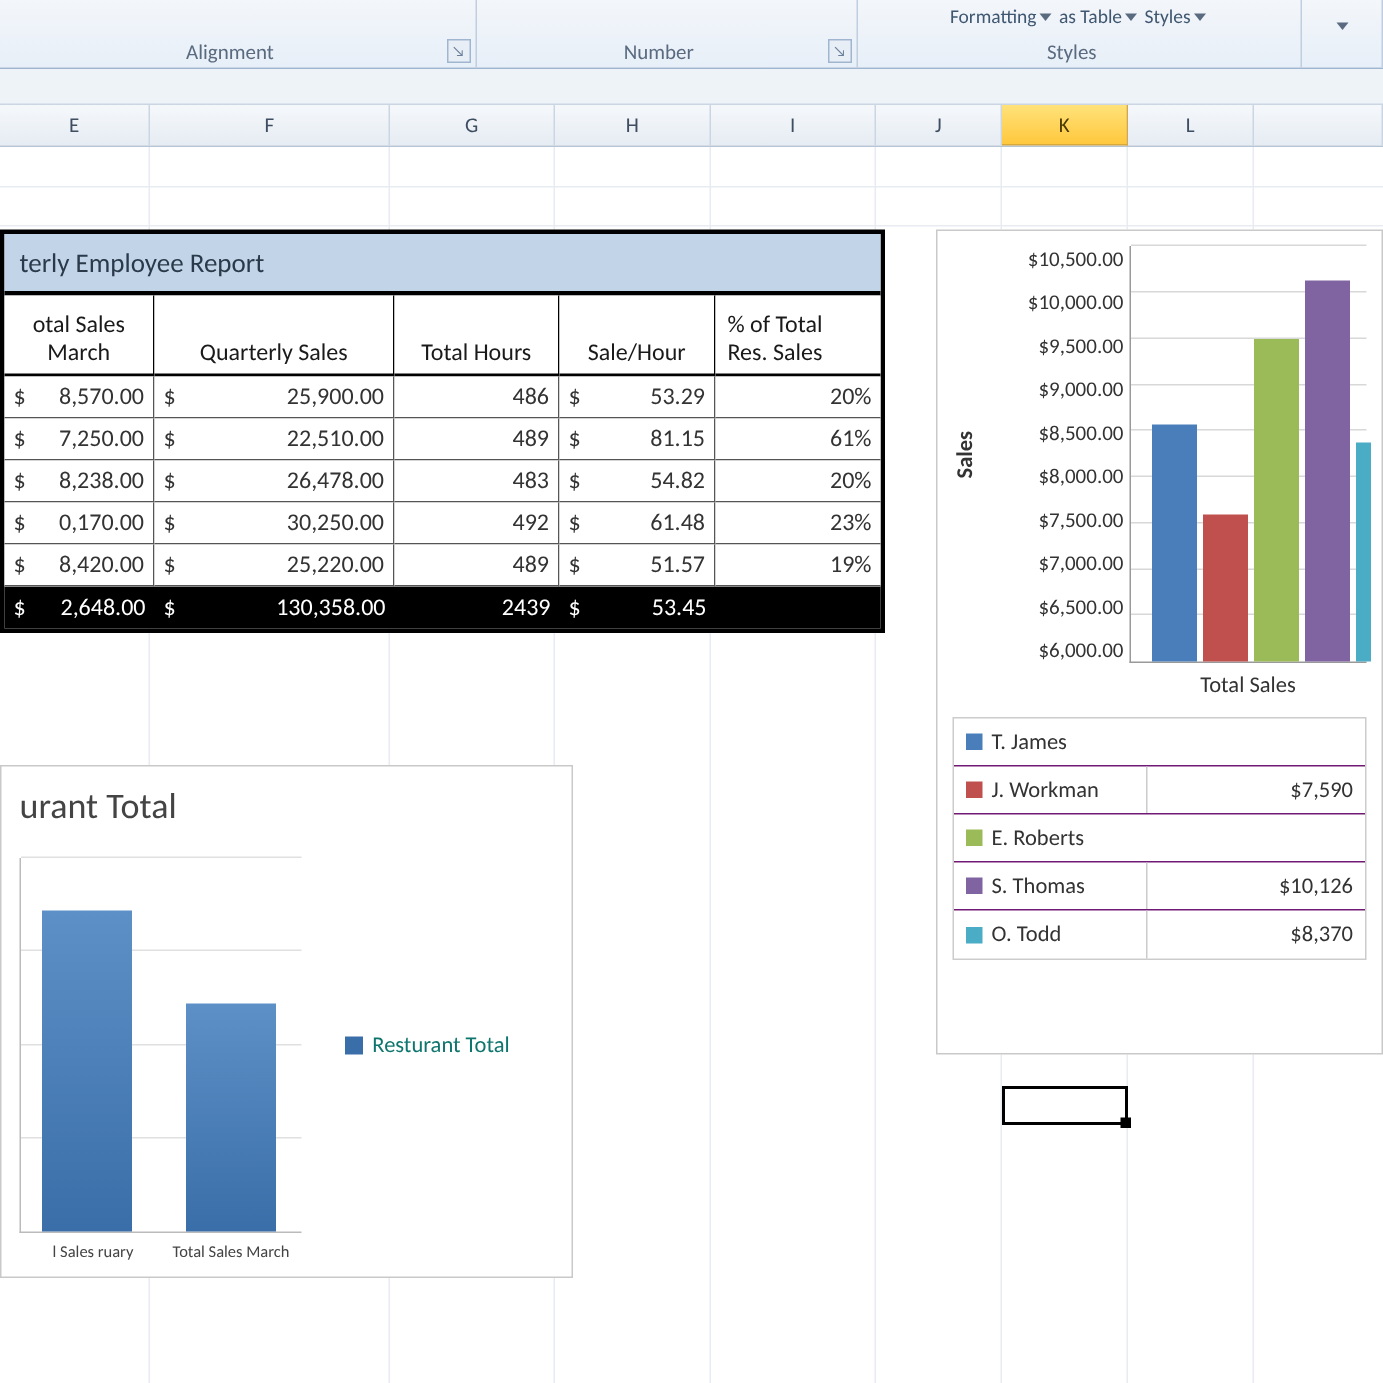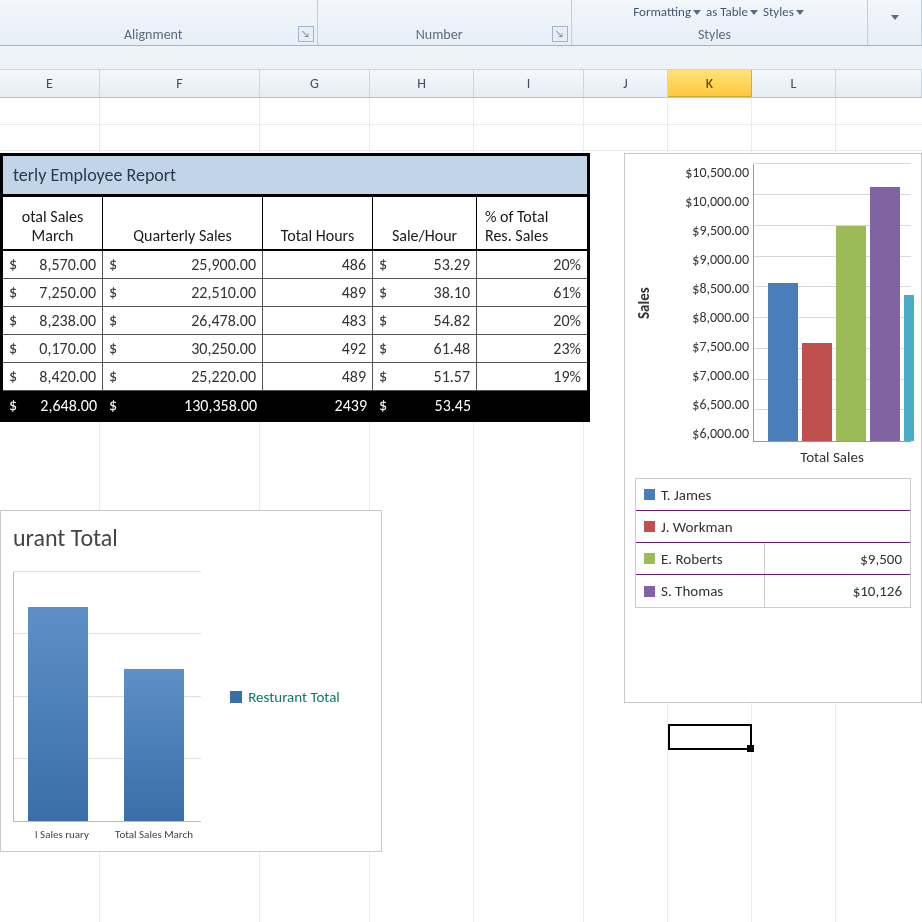--- a/index.html
+++ b/index.html
@@ -333,21 +333,21 @@
           <span class="cur">$</span>
           <span class="amt">7,250.00</span>
         </div>
       <div class="body-cell cF money">
           <span class="cur">$</span>
           <span class="amt">22,510.00</span>
         </div>
       <div class="body-cell cG num">489</div>
       <div class="body-cell cH money">
           <span class="cur">$</span>
-          <span class="amt">38.10</span>
+          <span class="amt">81.15</span>
         </div>
       <div class="body-cell cI num">61%</div>
     </div>
     <div class="body-row">
       <div class="body-cell cE money">
           <span class="cur">$</span>
           <span class="amt">8,238.00</span>
         </div>
       <div class="body-cell cF money">
           <span class="cur">$</span>
@@ -470,35 +470,42 @@
         <div class="legend2-name">
             <span class="legend2-sw" style="background:#4a7ebb"></span>
             <span>T. James</span>
           </div>
       </div>
       <div class="legend2-row">
         <div class="legend2-name">
             <span class="legend2-sw" style="background:#c0504d"></span>
             <span>J. Workman</span>
           </div>
+        <div class="legend2-val">$7,590</div>
       </div>
       <div class="legend2-row">
         <div class="legend2-name">
             <span class="legend2-sw" style="background:#9bbb59"></span>
             <span>E. Roberts</span>
           </div>
-        <div class="legend2-val">$9,500</div>
       </div>
       <div class="legend2-row">
         <div class="legend2-name">
             <span class="legend2-sw" style="background:#8064a2"></span>
             <span>S. Thomas</span>
           </div>
         <div class="legend2-val">$10,126</div>
       </div>
+      <div class="legend2-row">
+        <div class="legend2-name">
+            <span class="legend2-sw" style="background:#4bacc6"></span>
+            <span>O. Todd</span>
+          </div>
+        <div class="legend2-val">$8,370</div>
+      </div>
     </div>
   </div>
 
   <div class="selcell" style="left:668px;top:626px">
     <div class="selhandle"></div>
   </div>
 
   <div class="status">
     <div class="sheet-tab">
       <svg viewBox="0 0 16 16">

